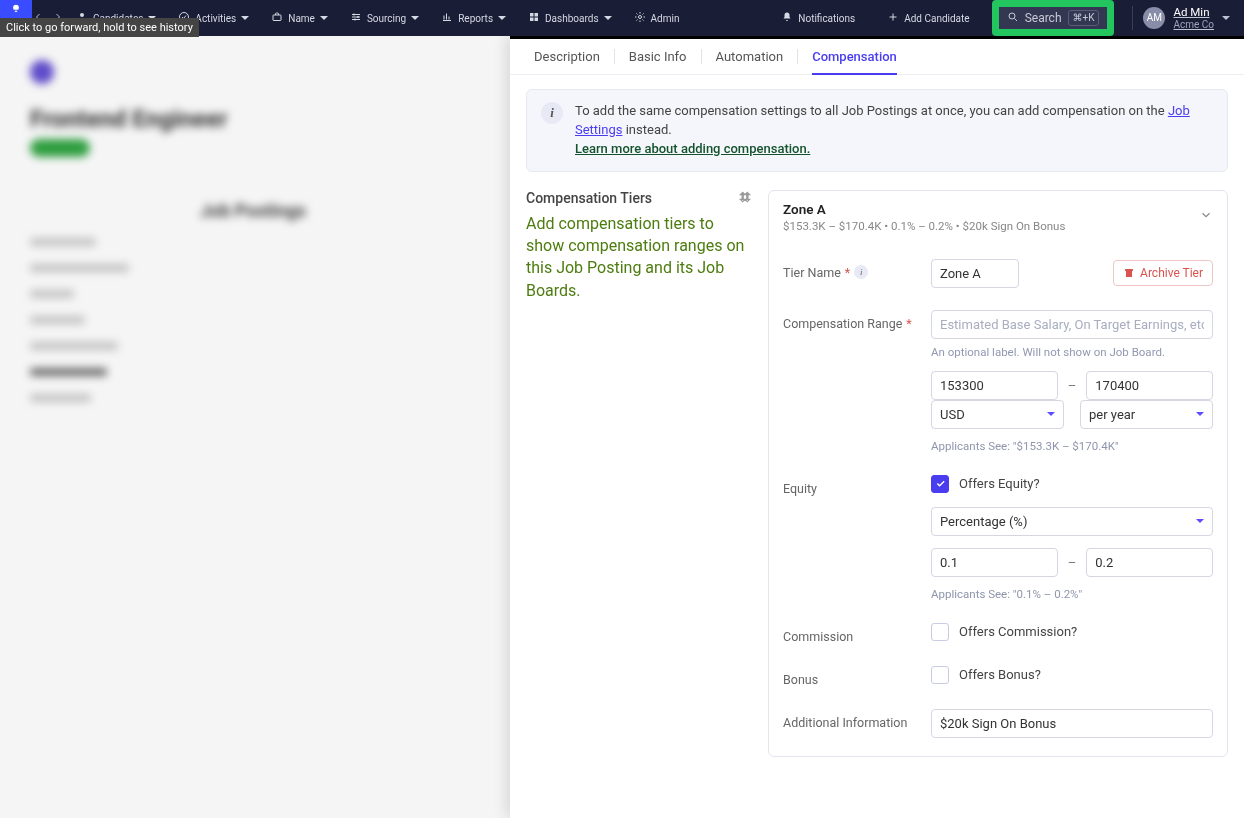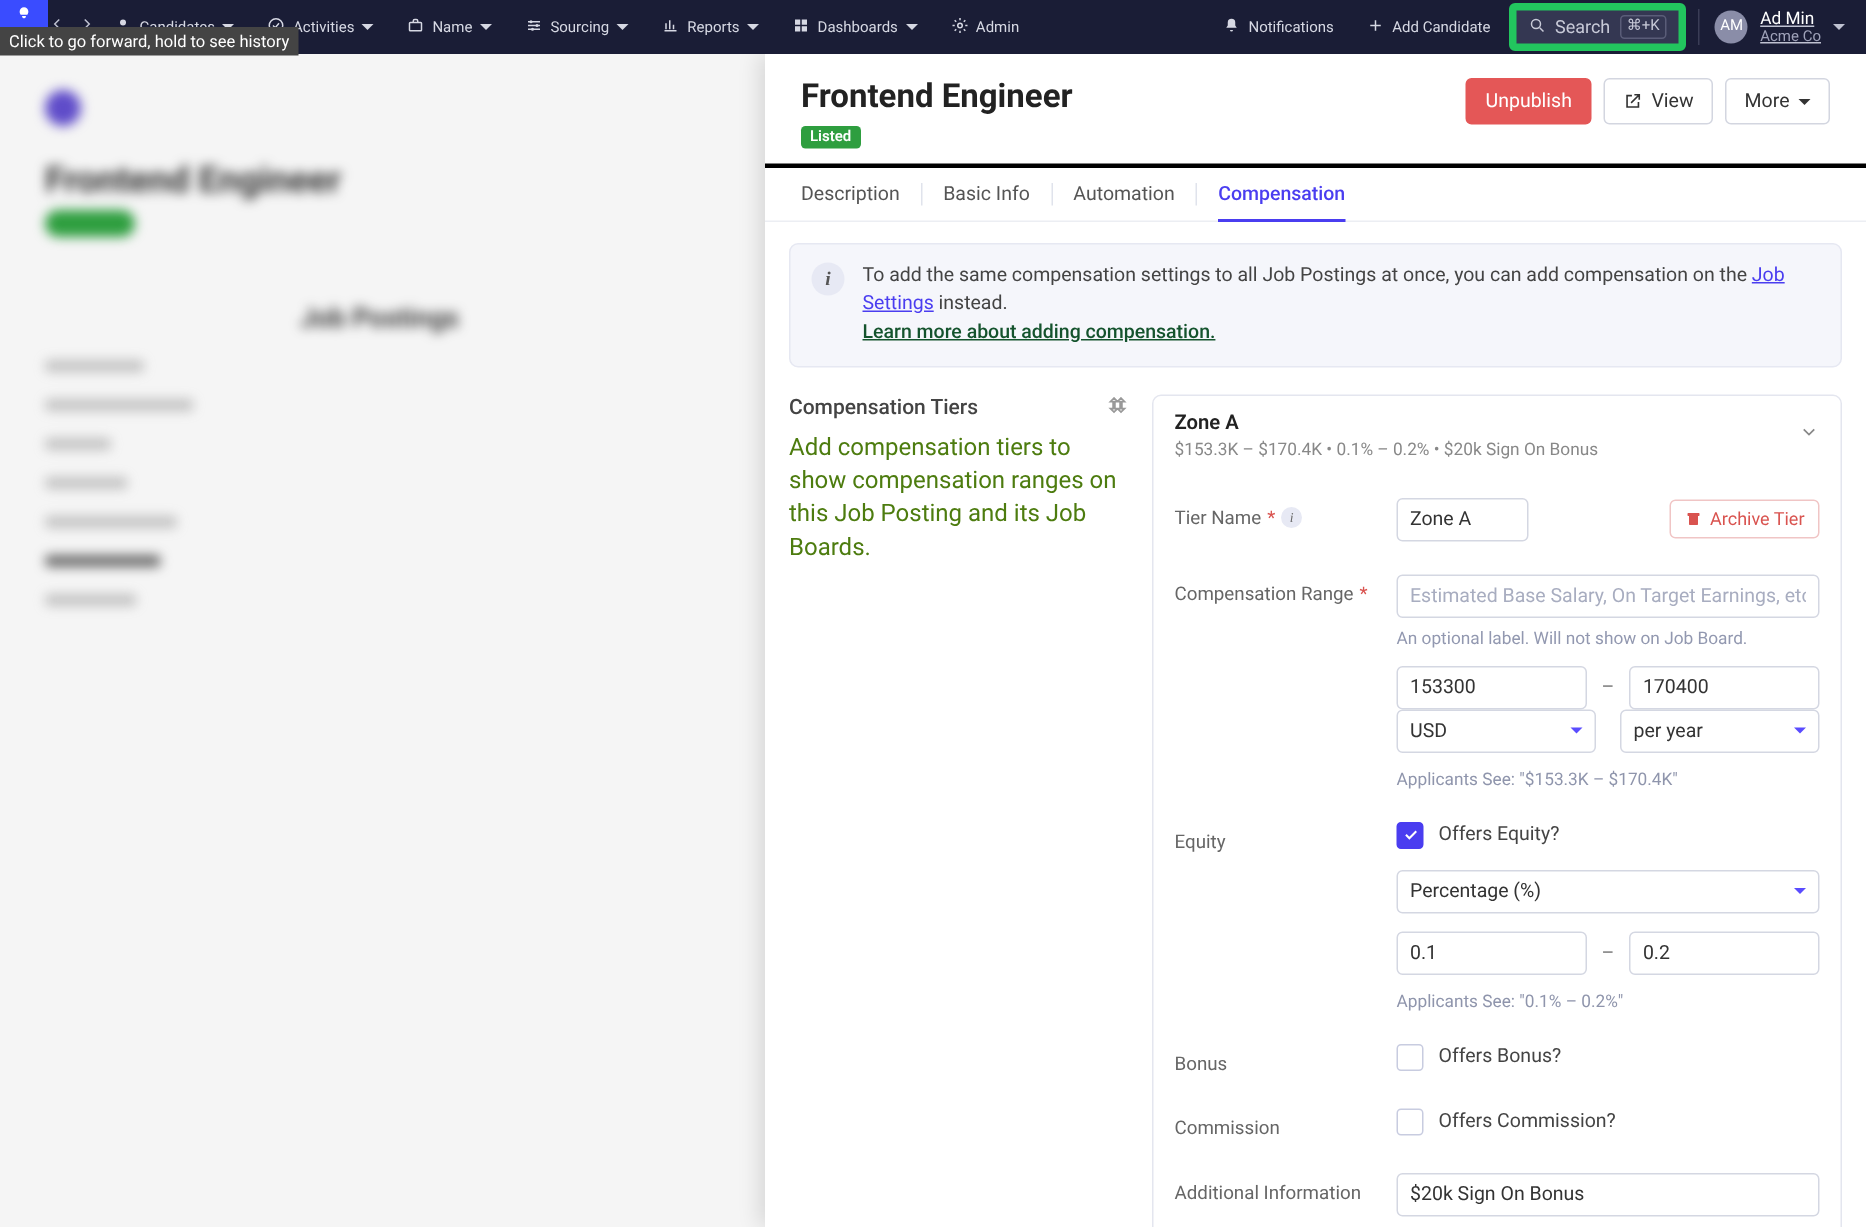--- a/index.html
+++ b/index.html
@@ -3,22 +3,22 @@
   <meta charset="utf-8">
   <style>
     * { box-sizing: border-box; margin: 0; padding: 0; font-family: -apple-system, BlinkMacSystemFont, "Segoe UI", Roboto, sans-serif; }
     body { width: 1244px; height: 818px; overflow: hidden; background: #f5f5f5; color: #333; font-size: 13px; position: relative; }
 
     
     .top-nav { background: #1a1d36; color: #bfc2d1; display: flex; align-items: center; height: 36px; padding: 0 8px; position: relative; z-index: 5; }
     .nav-chunk { display: flex; align-items: center; gap: 4px; }
     .nav-item { display: flex; align-items: center; gap: 5px; padding: 6px 10px; font-size: 10px; cursor: pointer; white-space: nowrap; color: #d6d8e3; }
     .nav-group-left { display: flex; align-items: center; gap: 2px; flex: 1; }
-    .nav-group-right { display: flex; align-items: center; gap: 2px; }
-    .search-box { display: flex; align-items: center; gap: 6px; background: #343752; border: 5px solid #22c55e; border-radius: 4px; padding: 3px 8px; font-size: 12px; color: #c8cad8; }
+    .nav-group-right { display: flex; align-items: center; gap: 12px; }
+    .search-box { display: flex; align-items: center; gap: 6px; background: #343752; border: 7px solid #22c55e; border-radius: 4px; padding: 3px 8px; font-size: 12px; color: #c8cad8; }
     .search-shortcut { border: 1px solid #5a5d78; border-radius: 3px; padding: 0 4px; font-size: 10px; line-height: 14px; }
     .avatar-block { display: flex; align-items: center; gap: 8px; padding: 0 6px 0 10px; border-left: 1px solid #3a3d56; margin-left: 6px; }
     .avatar-circle { width: 22px; height: 22px; border-radius: 50%; background: #8a8da8; color: #fff; font-size: 10px; display: flex; align-items: center; justify-content: center; }
     .avatar-text { line-height: 1.1; text-decoration: underline; }
     .avatar-name { font-size: 11.5px; color: #fff; }
     .avatar-org { font-size: 10px; color: #9ea1b8; }
 
     .nav-icon svg { width: 12px; height: 12px; fill: currentColor; }
     .caret-down { width: 0; height: 0; border-left: 4px solid transparent; border-right: 4px solid transparent; border-top: 4px solid currentColor; display: inline-block; }
 
@@ -234,39 +234,20 @@
       <div class="bg-line" style="width:55%"></div>
     </div>
     <div style="flex:1; padding-top:10px;">
       <div style="font-size:18px; font-weight:600; color:#333;">Job Postings</div>
     </div>
   </div>
 </div>
 
 <div class="panel">
 
-  <div class="panel-header">
-    <div class="panel-title-wrap">
-      <h1>Frontend Engineer</h1>
-      <span class="listed-badge">Listed</span>
-    </div>
-    <div class="panel-actions">
-      <button class="btn btn-red">Unpublish</button>
-      <button class="btn">
-        <svg viewBox="0 0 24 24">
-            <path d="M14 4h6v6m0-6L10 14M19 13v6H5V5h6" fill="none" stroke="currentColor" stroke-width="2"></path>
-          </svg>
-        <span>View</span>
-      </button>
-      <button class="btn">
-        <span>More</span>
-        <span class="caret-down"></span>
-      </button>
-    </div>
-  </div>
 
   <div class="tabs">
     <div class="tab">Description</div>
     <div class="tab-sep"></div>
     <div class="tab">Basic Info</div>
     <div class="tab-sep"></div>
     <div class="tab">Automation</div>
     <div class="tab-sep"></div>
     <div class="tab active">Compensation</div>
   </div>
@@ -381,42 +362,42 @@
                   <input class="text-input" value="0.1" style="">
                   <span class="dash">–</span>
                   <input class="text-input" value="0.2" style="">
                 </div>
                 <div class="helper applicants" style="margin-top:10px;">Applicants See: "0.1% – 0.2%"</div>
               </div>
             </div>
 
             <div class="field-row">
               <div class="field-label">
+                  <span>Commission</span>
+                </div>
+              <div class="field-controls">
+                <div class="check-row">
+                  <span class="checkbox"></span>
+                  <span>Offers Commission?</span>
+                </div>
+              </div>
+            </div>
+
+            <div class="field-row">
+              <div class="field-label">
                   <span>Bonus</span>
                 </div>
               <div class="field-controls">
                 <div class="check-row">
                   <span class="checkbox"></span>
                   <span>Offers Bonus?</span>
                 </div>
               </div>
             </div>
 
-            <div class="field-row">
-              <div class="field-label">
-                  <span>Commission</span>
-                </div>
-              <div class="field-controls">
-                <div class="check-row">
-                  <span class="checkbox"></span>
-                  <span>Offers Commission?</span>
-                </div>
-              </div>
-            </div>
-
             <div class="field-row" style="padding-bottom:4px;">
               <div class="field-label">
                   <span>Additional Information</span>
                 </div>
               <div class="field-controls">
                 <input class="text-input" value="$20k Sign On Bonus" style="">
               </div>
             </div>
 
           </div>

